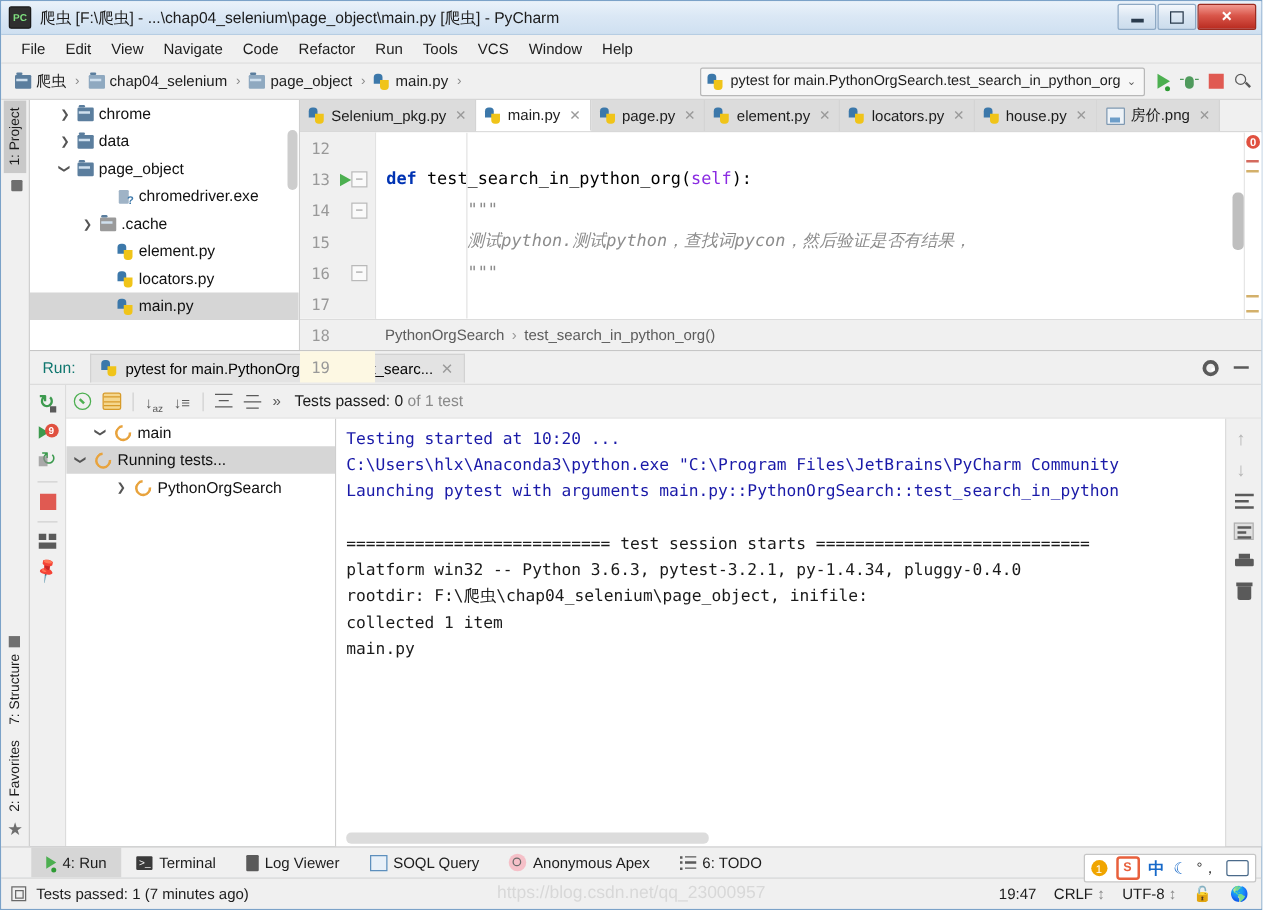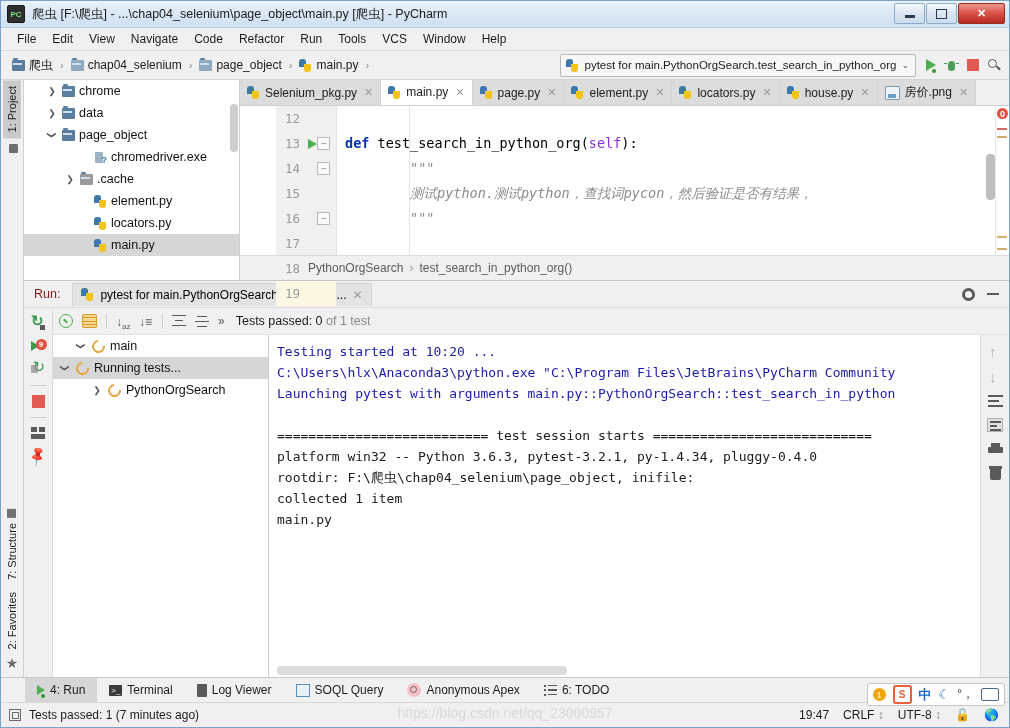--- a/index.html
+++ b/index.html
@@ -223,21 +223,21 @@
     border-right:1px solid #d4d4d4; background:#dcdcdc;
     white-space:nowrap;
   }
   .tab.active { background:#fff; border-bottom:1px solid #fff;}
   .tab .x { color:#9a9a9a; font-size:11px; margin-left:2px;}
 
   .code-area { flex:1 1 auto; display:flex; min-height:0; position:relative; background:#fff;}
   .gutter {
     flex:0 0 60px; background:#f0f0f0; border-right:1px solid #e2e2e2;
     font-family:"DejaVu Sans Mono", monospace; font-size:12.5px;
-    color:#999; position:relative;margin-left:36px;
+    color:#999; position:relative;
   }
   .gl { height:25px; line-height:25px; display:flex; align-items:center; }
   .gl .num { width:24px; text-align:right; padding-right:4px;}
   .gl.cur { background:#fdf8e3; }
   .gl .runmark {
     width:0;height:0;border-left:9px solid #4caf50;
     border-top:5.5px solid transparent;border-bottom:5.5px solid transparent;
     margin-left:4px;
   }
   .fold {
@@ -275,21 +275,21 @@
     display:flex; align-items:center; gap:6px;
     padding-left:68px; font-size:12px; color:#5c5c5c;
   }
 
   
   .runwin { flex:1 1 auto; display:flex; flex-direction:column; min-height:0; background:#f0f0f0; border-top:1px solid #c6c6c6;}
   .run-hdr {
     height:26px; flex:0 0 26px; display:flex; align-items:center;
     background:#f0f0f0; border-bottom:1px solid #dcdcdc; padding-left:6px; gap:4px;
   }
-  .run-label { font-size:12.5px; color:#7f1d1d; padding:0 8px 0 4px;}
+  .run-label { font-size:12.5px; color:#0f766e; padding:0 8px 0 4px;}
   .run-tab {
     display:flex;align-items:center;gap:6px;
     background:#e3e3e3; height:22px; padding:0 8px; font-size:12px;
     border:1px solid #d2d2d2; border-bottom:none;
   }
   .run-hdr-right { margin-left:auto; display:flex; align-items:center; gap:12px; padding-right:10px;}
 
   .run-body { flex:1 1 auto; display:flex; min-height:0;}
   .run-lefttools {
     flex:0 0 28px; background:#f0f0f0; border-right:1px solid #dcdcdc;

